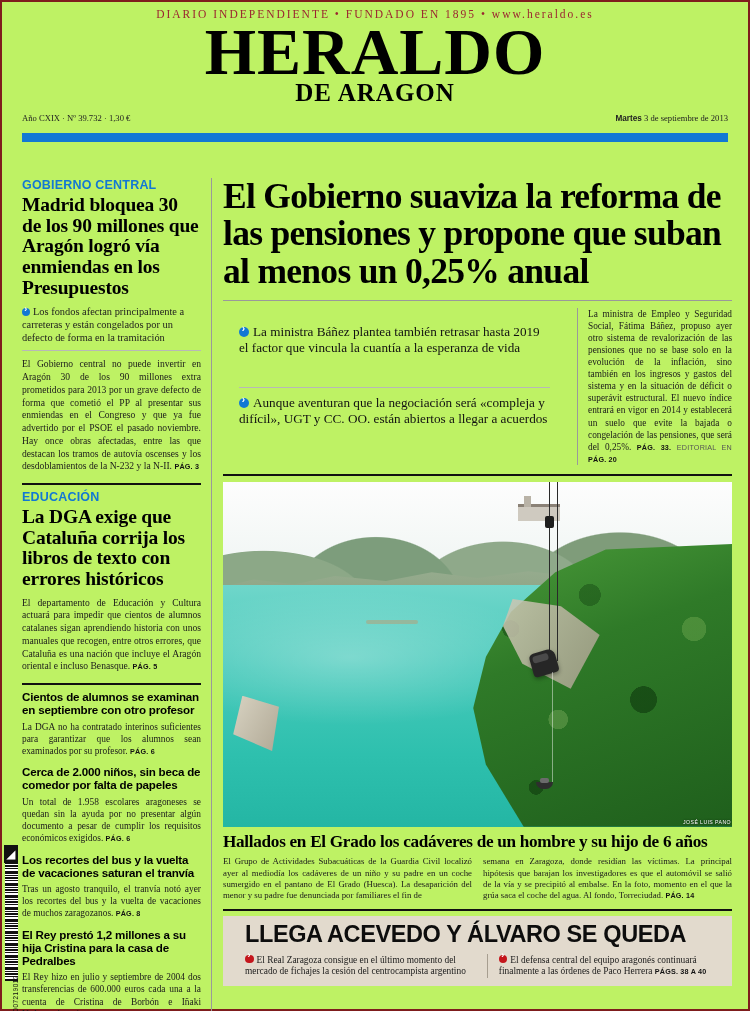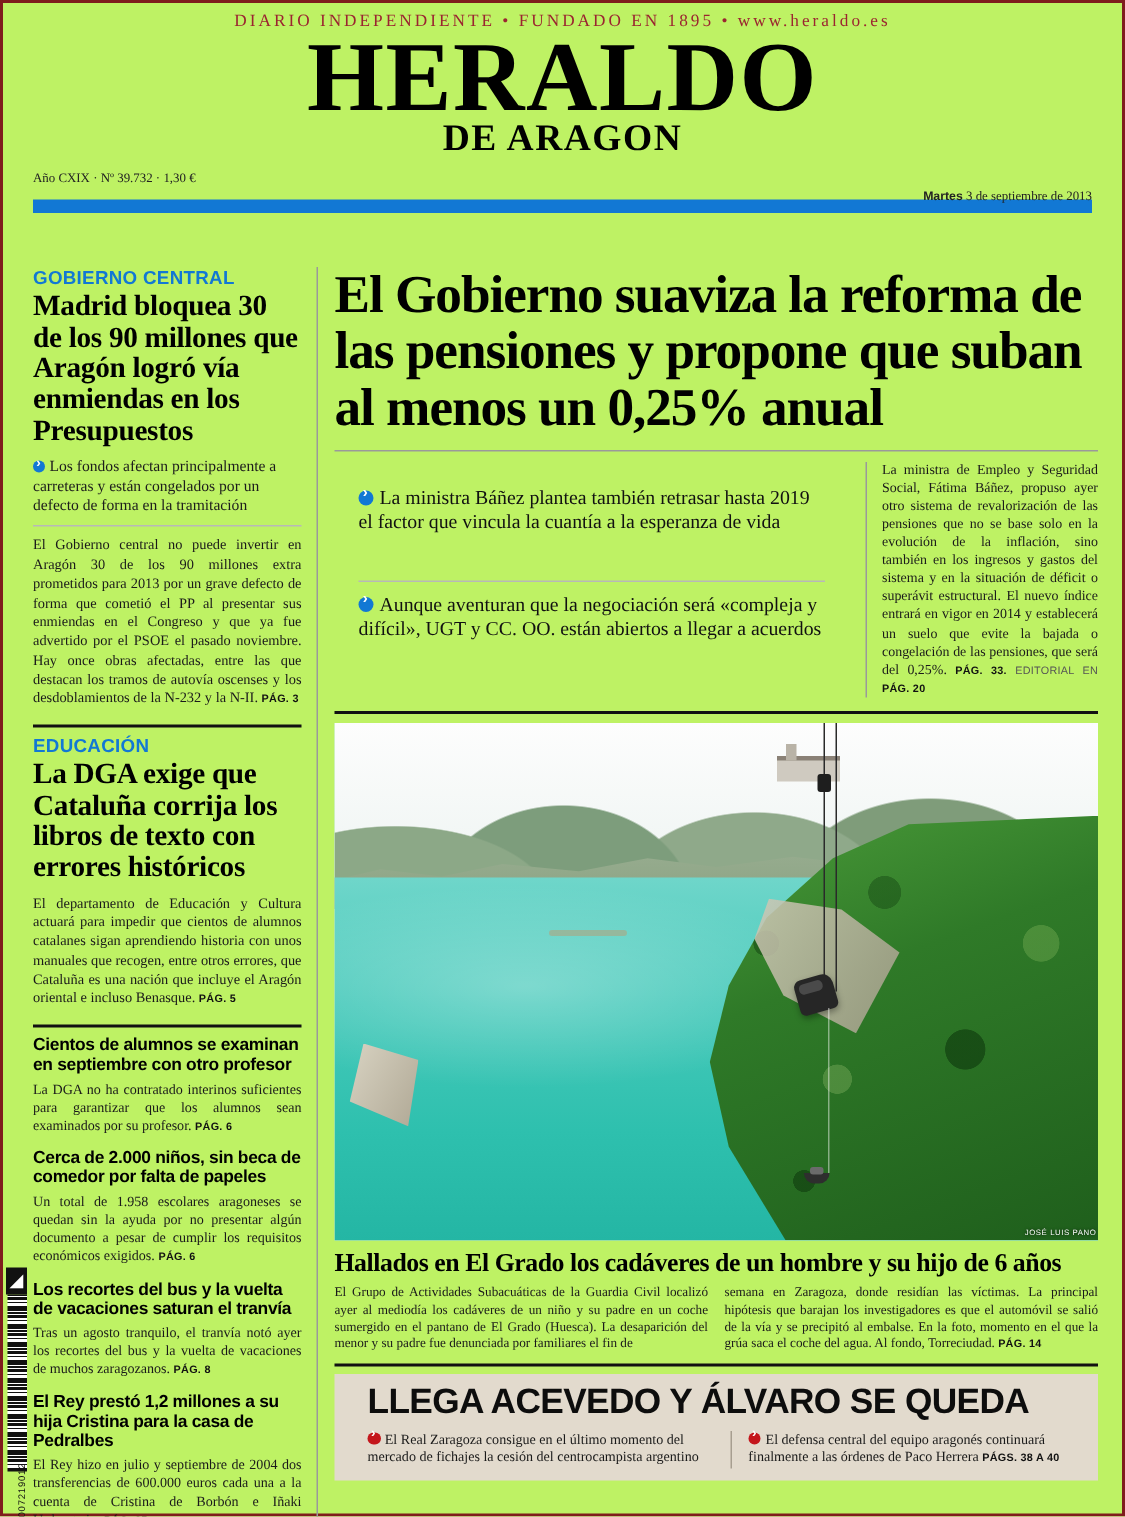--- a/index.html
+++ b/index.html
@@ -50,21 +50,21 @@
   .dateline{
     position:relative;
     height:18px;
     margin:6px 20px 0 20px;
     font-family:"Liberation Serif", serif;
     font-size:8.6px;
     color:#222;
     text-align:center;
   }
   .dateline .left{position:absolute;left:0;top:0;white-space:nowrap;}
-  .dateline .right{position:absolute;right:0;top:12px;white-space:nowrap;}
+  .dateline .right{position:absolute;right:0;top:0;white-space:nowrap;}
   .dateline b{font-family:"Liberation Sans", sans-serif;font-weight:700;font-size:8.2px;}
   .bluebar{
     margin:2px 20px 0 20px;
     height:9px;
     background:#1278d4;
   }
 
   
   .body-wrap{
     position:absolute;

